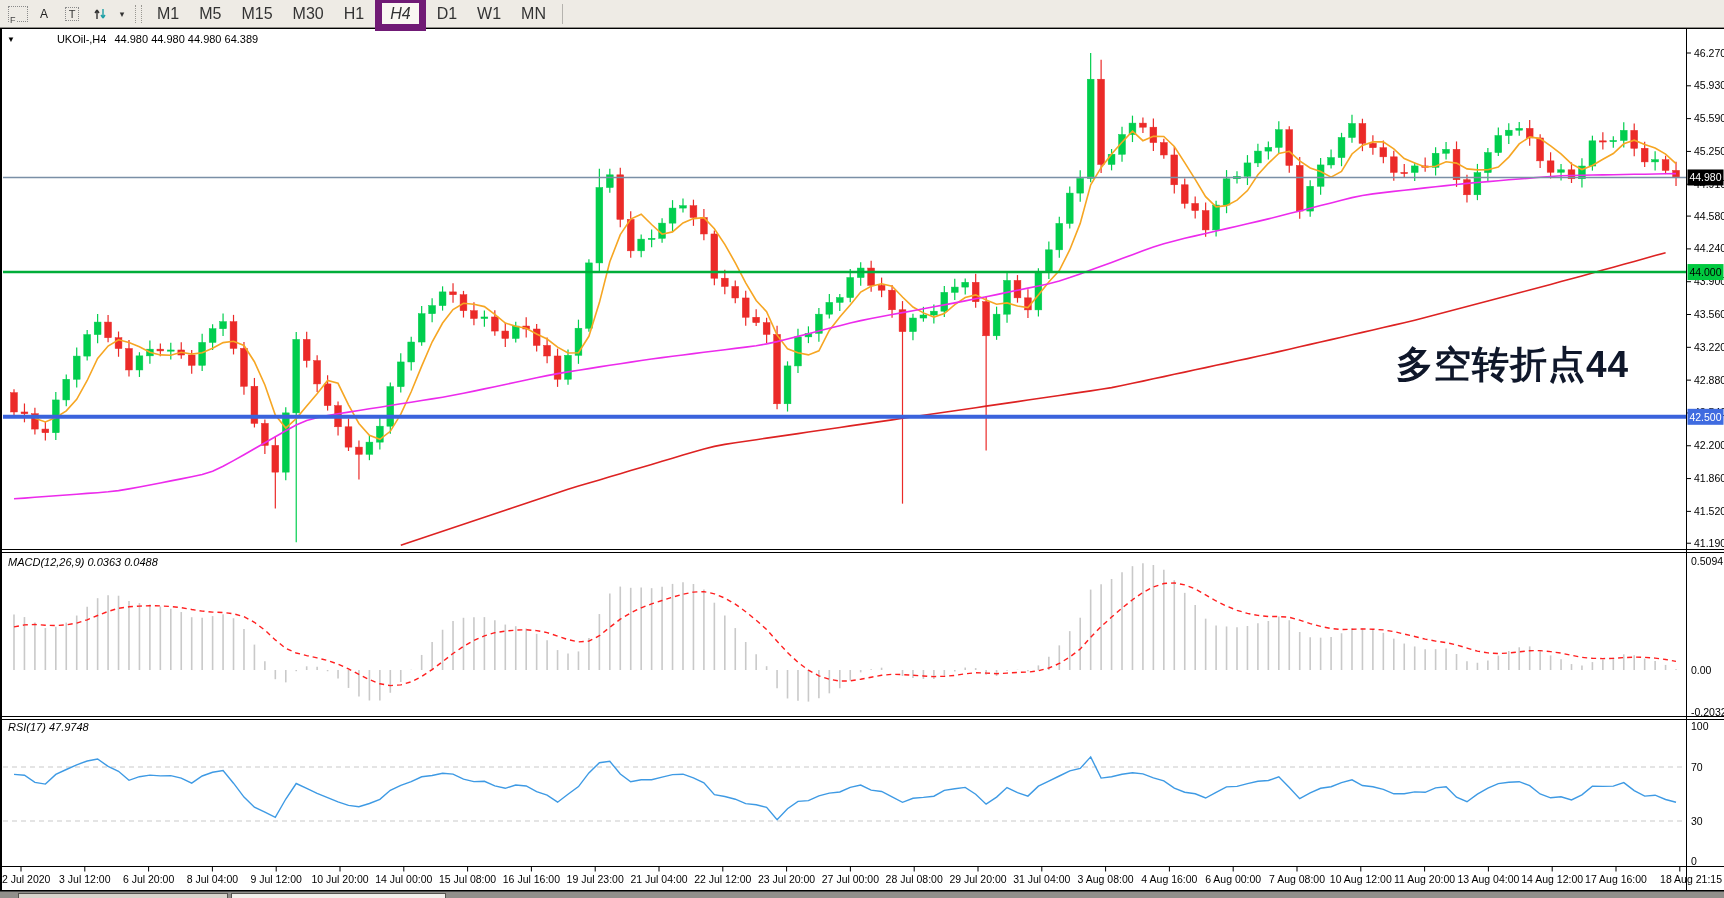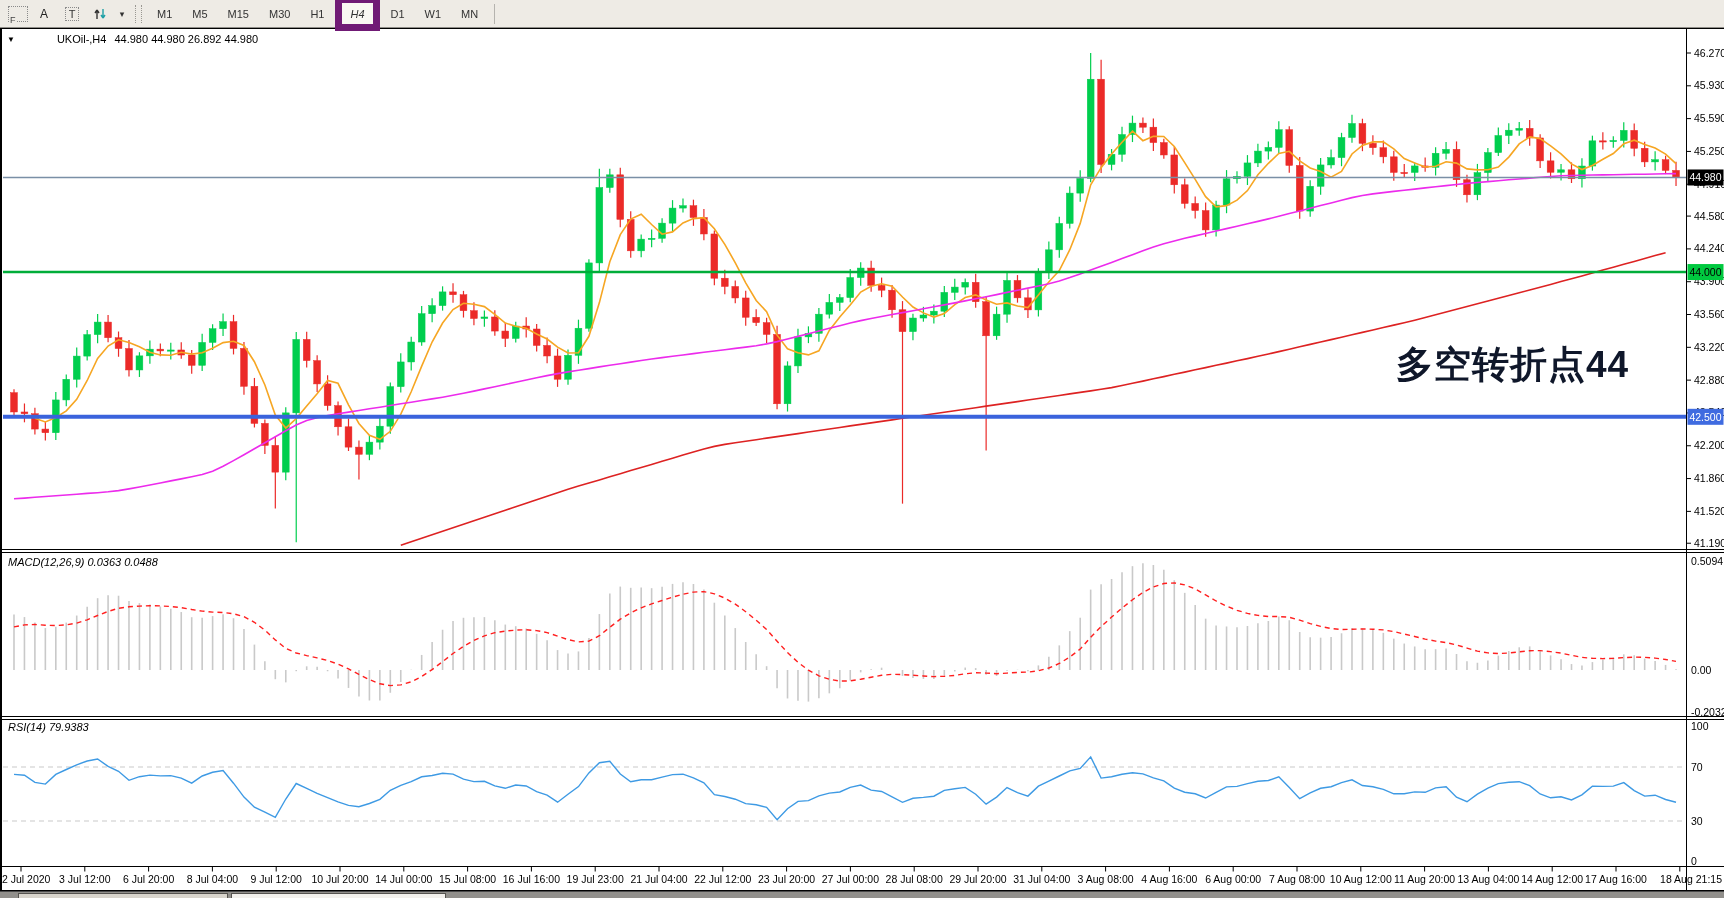--- a/index.html
+++ b/index.html
@@ -9,21 +9,21 @@
   
   .toolbar{position:absolute;left:0;top:0;width:1724px;height:27px;background:#eeebe5;
            border-bottom:1px solid #8f8d88;display:flex;align-items:center;z-index:6;}
   .tb-btn{height:22px;min-width:24px;display:flex;align-items:center;justify-content:center;
           margin:0 1px;border:1px solid transparent;color:#222;font-size:12px;cursor:default;}
   .grid-f{position:relative;width:18px;height:14px;border:1px dotted #8a8a8a;margin-left:6px;}
   .grid-f .f{position:absolute;left:0px;bottom:-4px;font-size:9px;color:#444;background:#eeebe5;padding:0 1px;}
   .t-box{border:1px dotted #8a8a8a;padding:0 3px;font-size:11px;color:#333;}
   .caret{font-size:9px;color:#333;min-width:12px;}
   .tb-grip{width:5px;height:18px;border-left:1px dotted #9a9892;border-right:1px dotted #9a9892;margin:0 5px;}
-  .tf{height:21px;padding:0 8px;display:flex;align-items:center;font-size:11px;color:#333;
+  .tf{height:21px;padding:0 8px;display:flex;align-items:center;font-size:16px;color:#333;
       border:1px solid transparent;margin:4px 1px;}
   .tf.active{background:#f9f7f2;border:7px solid #701a75;font-style:italic;}
   .tb-sep{width:1px;height:20px;background:#b5b3ae;margin:0 6px;}
   
   .chart-title{position:absolute;left:7px;top:33px;font-size:11px;color:#000;z-index:3;}
   .chart-title .tri{font-size:8px;margin-right:4px;vertical-align:1px;}
   .chart-title .sym{margin-right:8px;padding-left:38px;}
   .ind-label{position:absolute;left:8px;font-size:11px;color:#000;z-index:3;font-style:italic;}
   .annotation{position:absolute;left:1396px;top:340px;font-size:37px;font-weight:bold;
               color:#0f172a;z-index:2;white-space:nowrap;letter-spacing:1px;}
@@ -667,22 +667,22 @@
       <div class="tf">H1</div>
       <div class="tf active">H4</div>
       <div class="tf">D1</div>
       <div class="tf">W1</div>
       <div class="tf">MN</div>
     </div>
   <div class="tb-sep"></div>
 </div>
 
 <div class="chart-title">
-  <span class="tri">▼</span><span class="sym">UKOil-,H4</span><span>44.980 44.980 26.892 44.980</span>
+  <span class="tri">▼</span><span class="sym">UKOil-,H4</span><span>44.980 44.980 44.980 64.389</span>
 </div>
 <div class="ind-label" style="top:556px;">MACD(12,26,9) 0.0363 0.0488</div>
-<div class="ind-label" style="top:721px;">RSI(14) 79.9383</div>
+<div class="ind-label" style="top:721px;">RSI(17) 47.9748</div>
 <div class="annotation">多空转折点44</div>
 
 <div class="bottom-strip">
   <div class="btab" style="left:18px;width:208px;"></div>
   <div class="btab b2" style="left:231px;width:213px;"></div>
 </div>
 
 </body></html>

